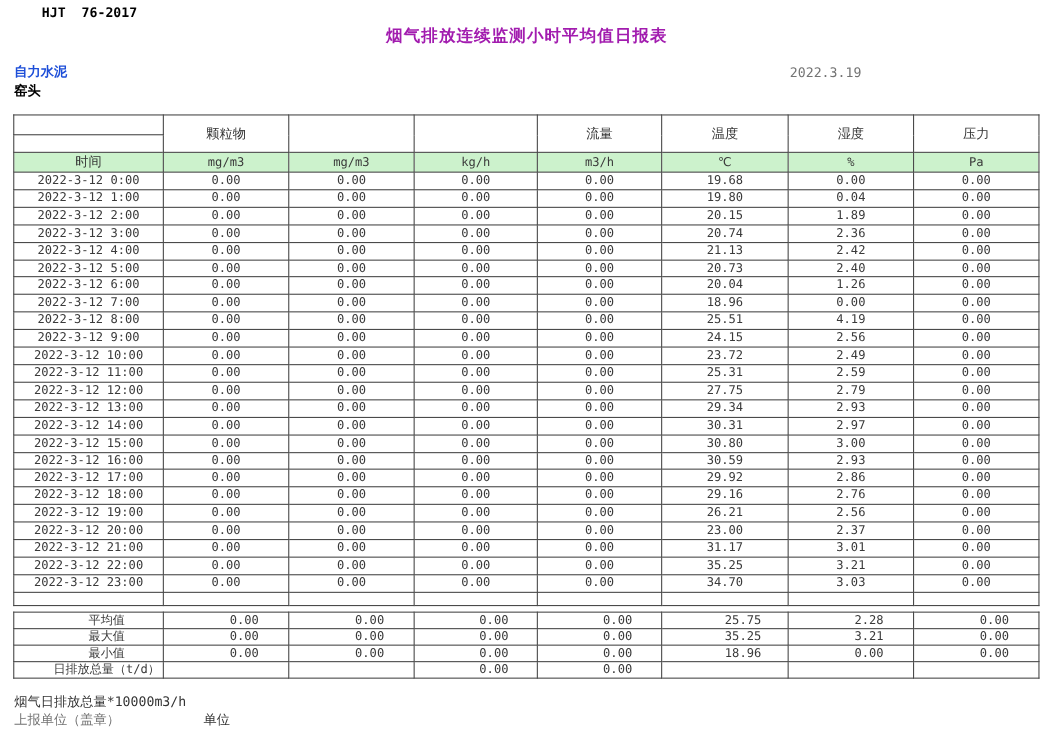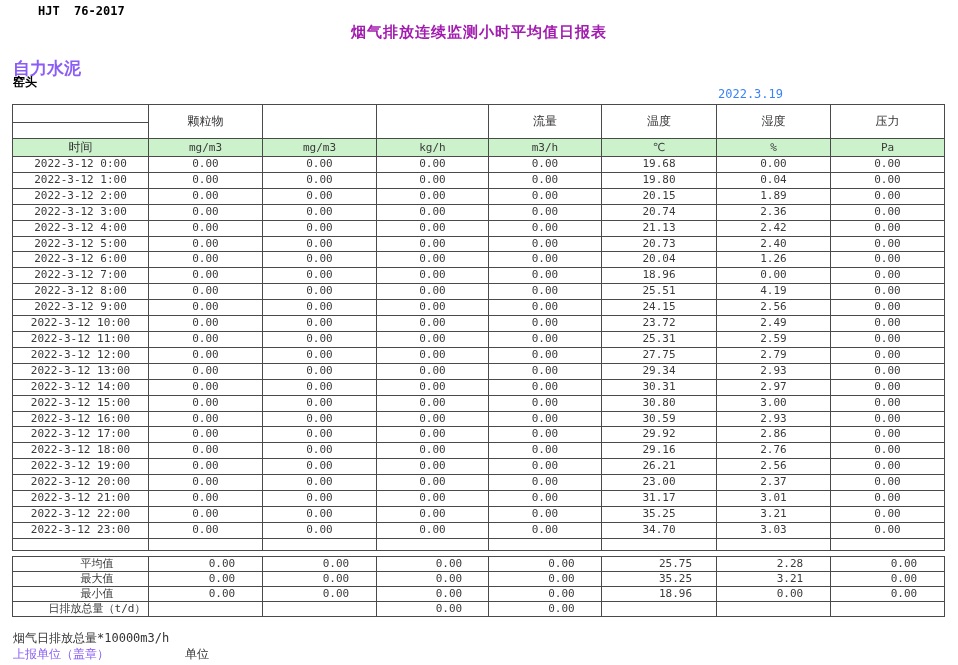--- a/index.html
+++ b/index.html
@@ -5,40 +5,40 @@
   html,body{margin:0;padding:0;}
   body{
     width:958px;height:665px;background:#ffffff;position:relative;
     font-family:"DejaVu Sans Mono","DejaVu Sans",monospace;
     color:#333;overflow:hidden;
   }
   .abs{position:absolute;}
   .doc-code{left:38px;top:4px;font-size:12px;font-weight:bold;color:#000;white-space:pre;}
   .title-wrap{left:0;top:22px;width:958px;text-align:center;}
   .title{font-size:15px;font-weight:bold;color:#a21caf;letter-spacing:1px;}
-  .company{left:13px;top:57px;font-size:17px;font-weight:bold;color:#8b5cf6;}
+  .company{left:13px;top:57px;font-size:12px;font-weight:bold;color:#1d4ed8;}
   .location{left:13px;top:74px;font-size:12px;font-weight:bold;color:#000;}
-  .report-date{left:718px;top:59px;font-size:12px;color:#3b82f6;margin-top:28px;}
+  .report-date{left:718px;top:59px;font-size:12px;color:#737373;}
 
   table{border-collapse:collapse;table-layout:fixed;}
   td{
     border:1px solid #4a4a4a;font-size:11px;text-align:center;vertical-align:middle;
     padding:0;overflow:hidden;white-space:nowrap;color:#3a3a3a;
   }
   .main-table{left:12px;top:104px;width:932px;}
   .summary-table{left:12px;top:556px;width:932px;}
   .row-a td{height:17px;}
   .row-b td{height:15px;}
   .group-hd{font-size:12px;color:#333;}
   .unit-row td{height:15px;}
   .data-row td{height:14.9px;line-height:14.9px;}
   .empty-row td{height:11px;}
   .summary-table td{height:14px;line-height:14px;padding-left:33px;}
   .footer-note{left:13px;top:630px;font-size:12px;color:#333;}
-  .footer-report-unit{left:13px;top:646px;font-size:12px;color:#8b5cf6;}
+  .footer-report-unit{left:13px;top:646px;font-size:12px;color:#737373;}
   .footer-unit{left:185px;top:646px;font-size:12px;color:#333;}
 </style>
 </head>
 <body>
 
 <div class="abs doc-code">HJT  76-2017</div>
 
 <div class="abs title-wrap">
   <span class="title">烟气排放连续监测小时平均值日报表</span>
 </div>

